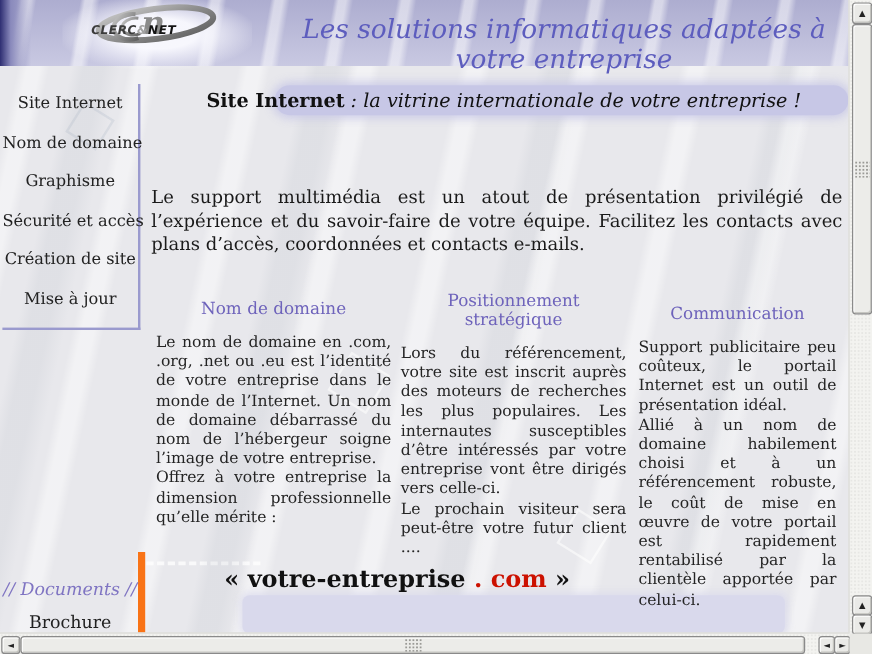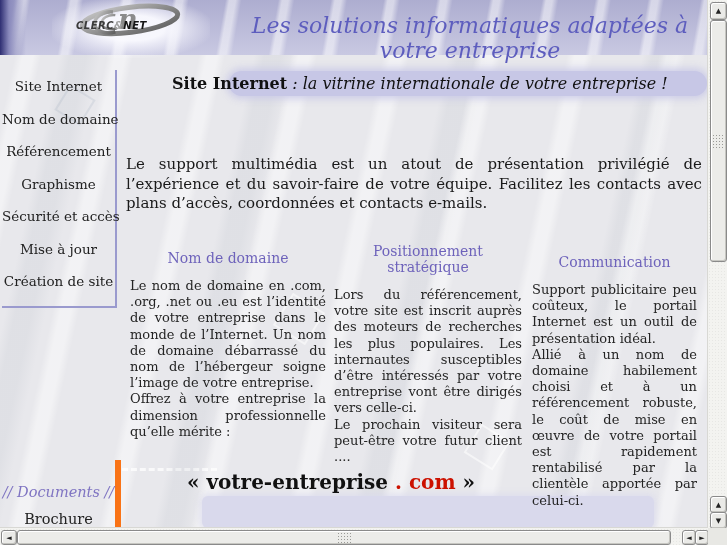--- a/index.html
+++ b/index.html
@@ -114,25 +114,24 @@
       </svg>
       <span class="monogram">n</span>
       <div class="wordmark"><span>CLERC</span><span class="amp">&amp;</span><span class="net">NET</span></div>
     </div>
     <div id="tagline">Les solutions informatiques adaptées à votre entreprise</div>
   </div>
 
   <div id="nav">
     <div class="nav-item">Site Internet</div>
     <div class="nav-item">Nom de domaine</div>
-    <div class="nav-item">Référencement</div>
     <div class="nav-item">Graphisme</div>
     <div class="nav-item">Sécurité et accès</div>
+    <div class="nav-item">Création de site</div>
     <div class="nav-item">Mise à jour</div>
-    <div class="nav-item">Création de site</div>
   </div>
 
   <div id="documents">
     <div class="doc-title">// Documents //</div>
     <div class="doc-item">Brochure</div>
   </div>
 
   <div class="band-heading"></div>
   <div id="heading"><span class="h-strong">Site Internet</span><span class="h-rest"> : la vitrine internationale de votre entreprise !</span></div>
 

